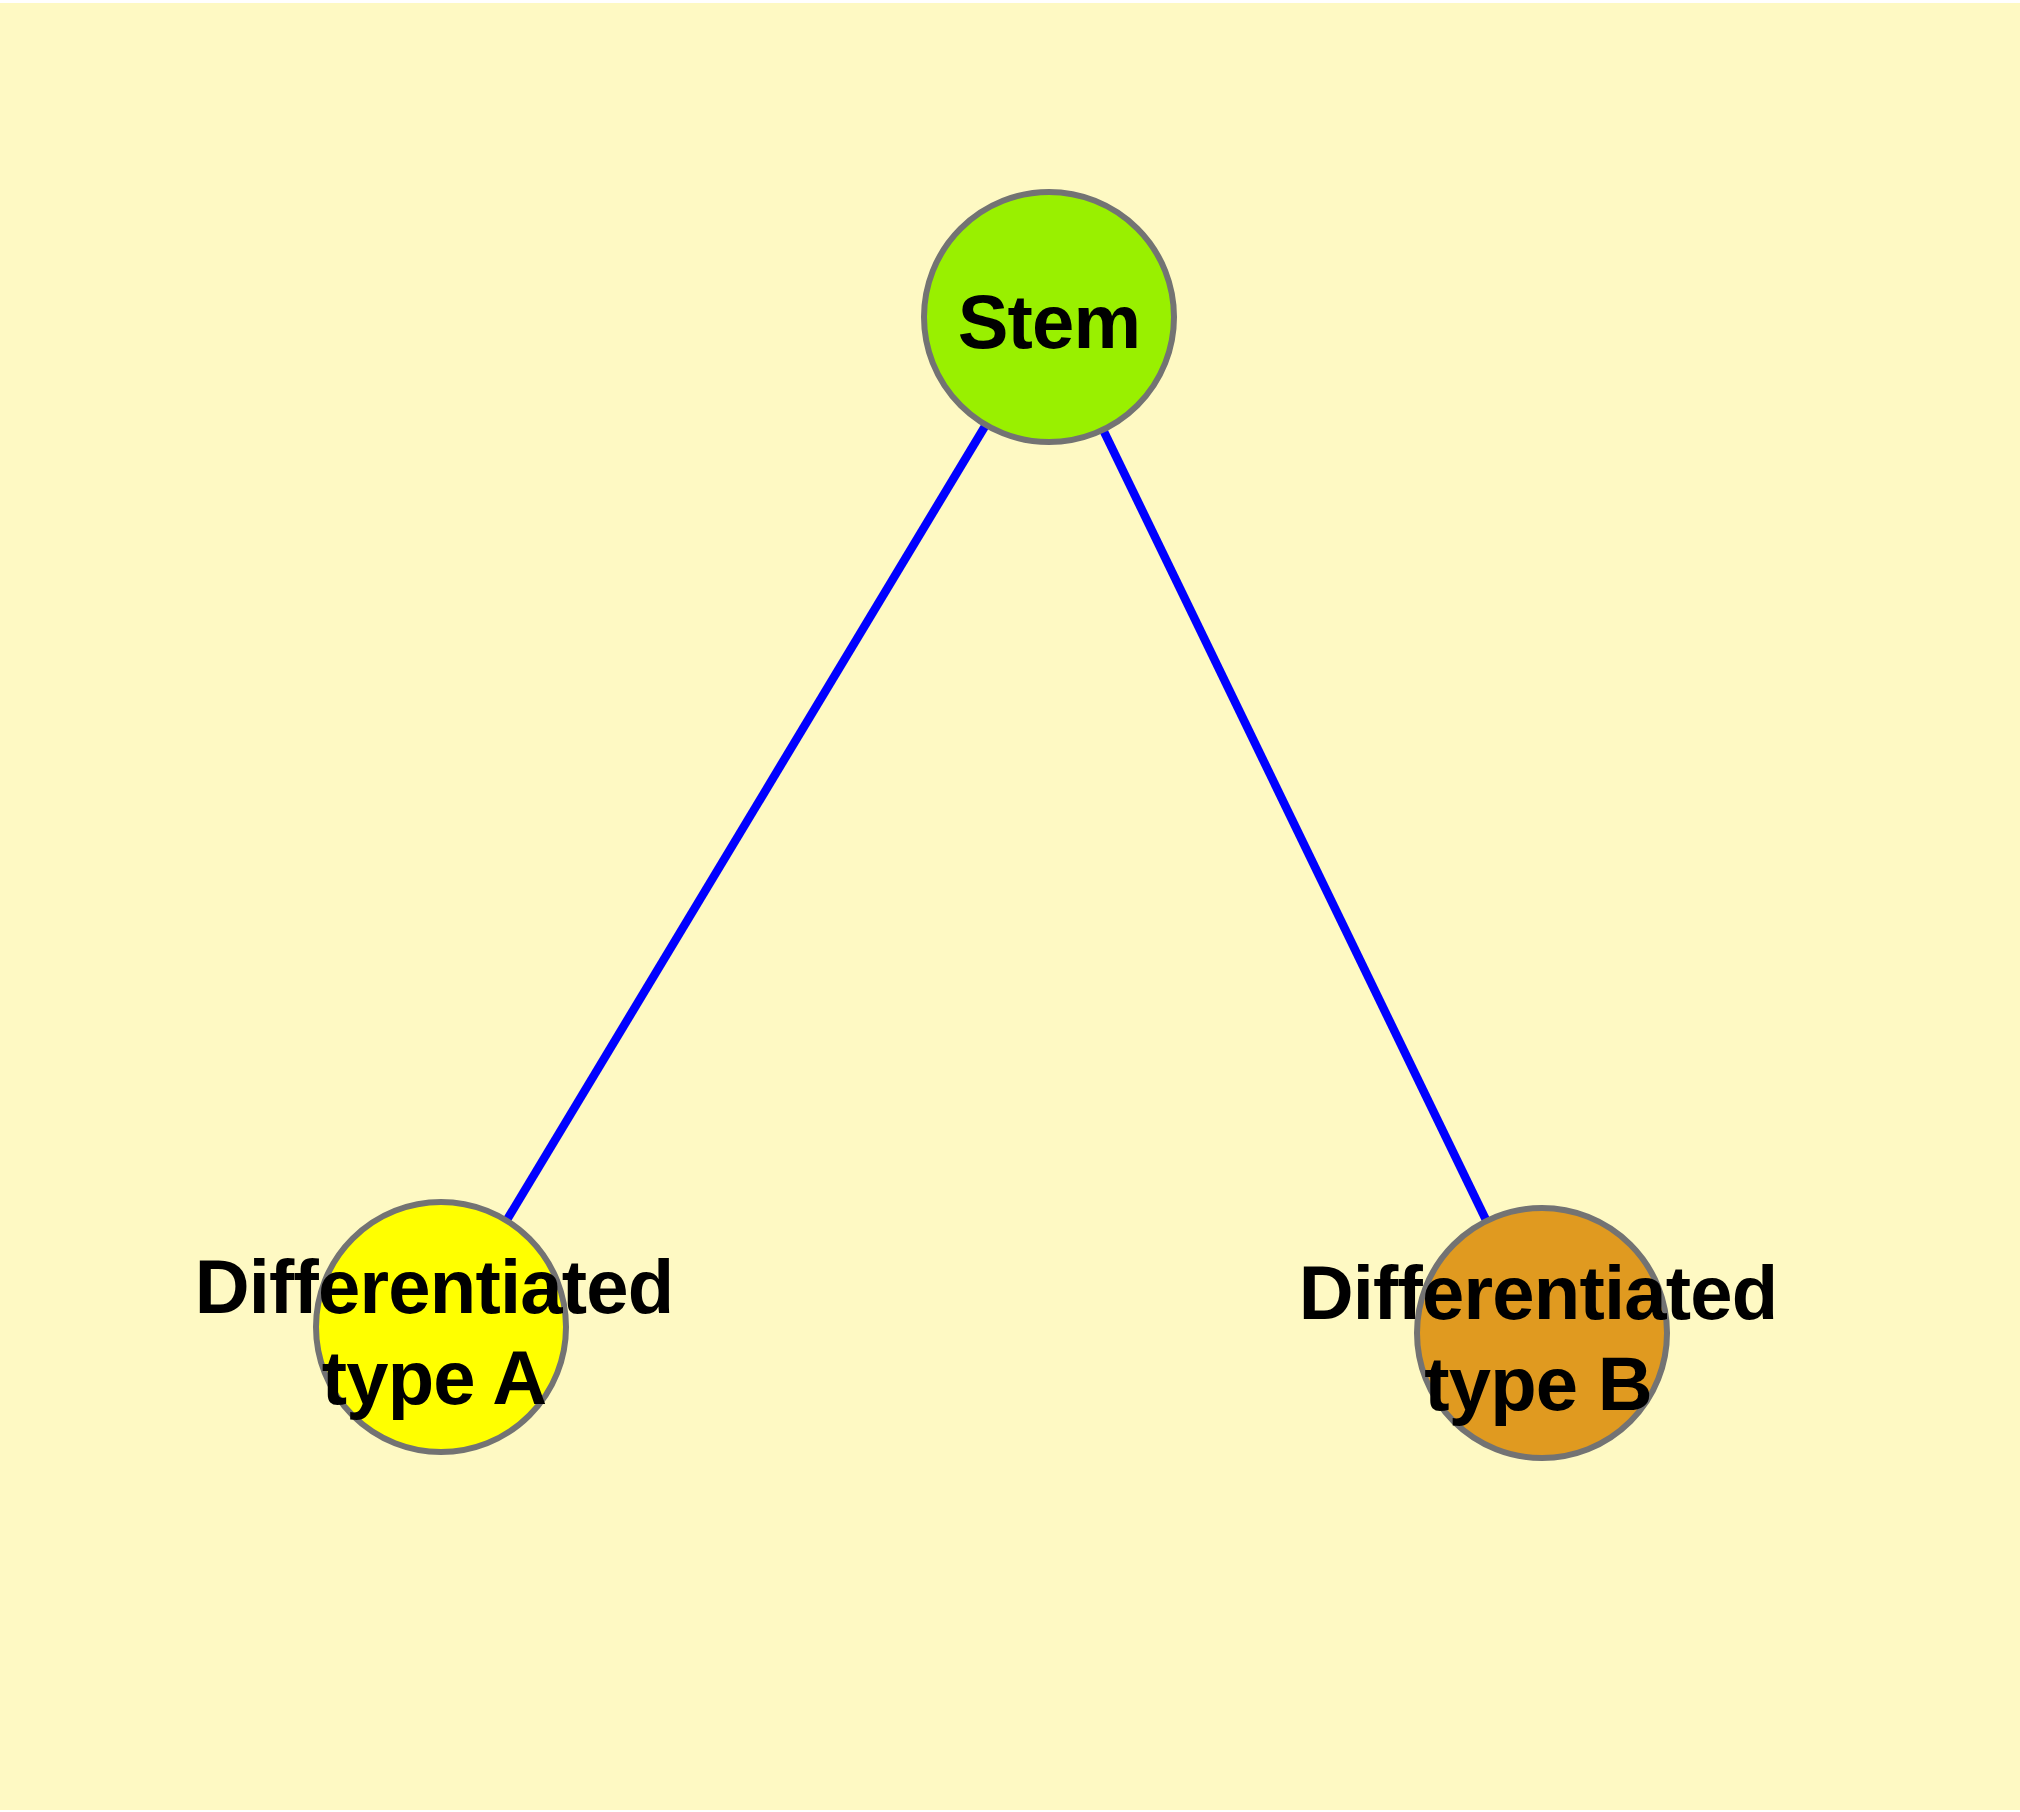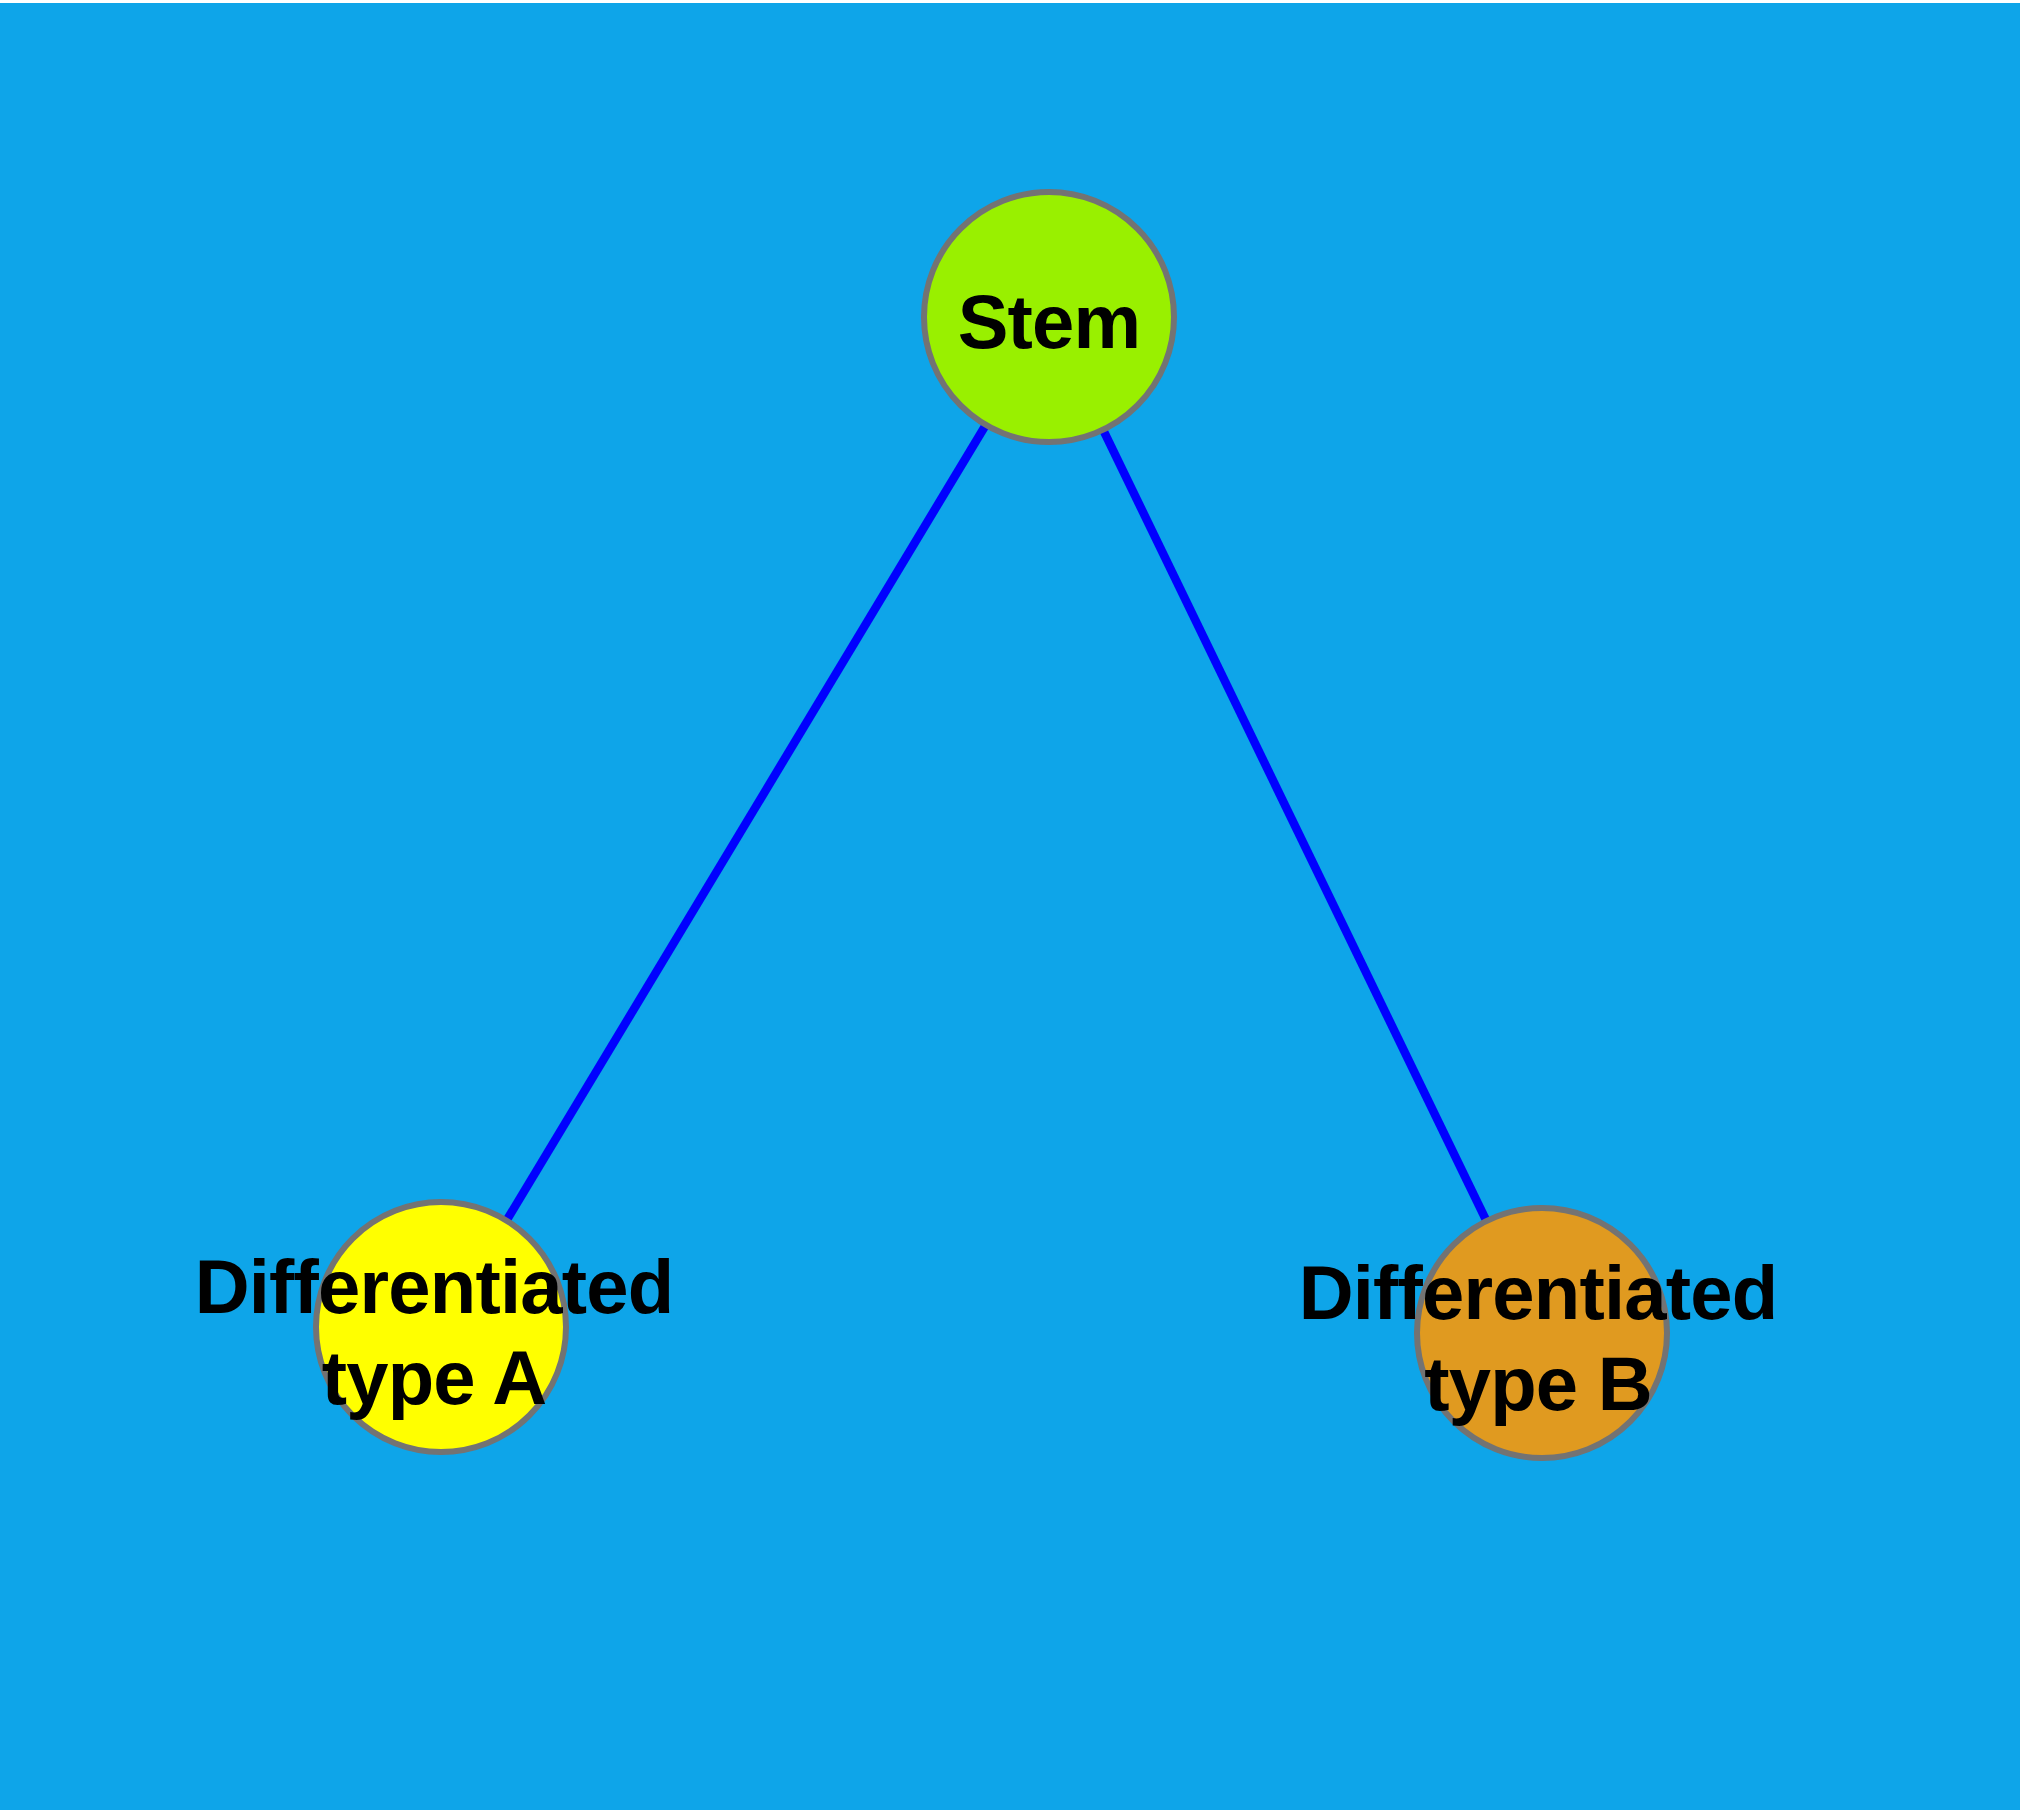--- a/index.html
+++ b/index.html
@@ -55,21 +55,21 @@
     white-space: pre-line;
     letter-spacing: -0.8px;
   }
   .label-stem { left: 1049px; top: 319px; }
   .label-a    { left: 434px;  top: 1329px; }
   .label-b    { left: 1538px; top: 1335px; }
 </style>
 </head>
 <body>
 
-<div class="canvas" data-bind-style="backgroundColor:diagram.background_color" style="background-color: #0ea5e9;">
+<div class="canvas" data-bind-style="backgroundColor:diagram.background_color" style="background-color: #fef9c3;">
 
   <svg class="edge-layer" viewBox="0 0 2384 2132" width="2021" height="1807">
     <line data-bind-style="stroke:diagram.edge_color" x1="1238" y1="373" x2="520" y2="1565" style="stroke: rgb(0, 0, 255);"></line>
     <line data-bind-style="stroke:diagram.edge_color" x1="1238" y1="373" x2="1819" y2="1572" style="stroke: rgb(0, 0, 255);"></line>
   </svg>
 
   <div class="node node-stem" data-bind-style="backgroundColor:diagram.nodes.0.fill;borderColor:diagram.node_border_color" style="background-color: rgb(153, 240, 0); border-color: rgb(115, 115, 115);"></div>
 
   <div class="node node-a" data-bind-style="backgroundColor:diagram.nodes.1.fill;borderColor:diagram.node_border_color" style="background-color: rgb(255, 255, 0); border-color: rgb(115, 115, 115);"></div>
 

